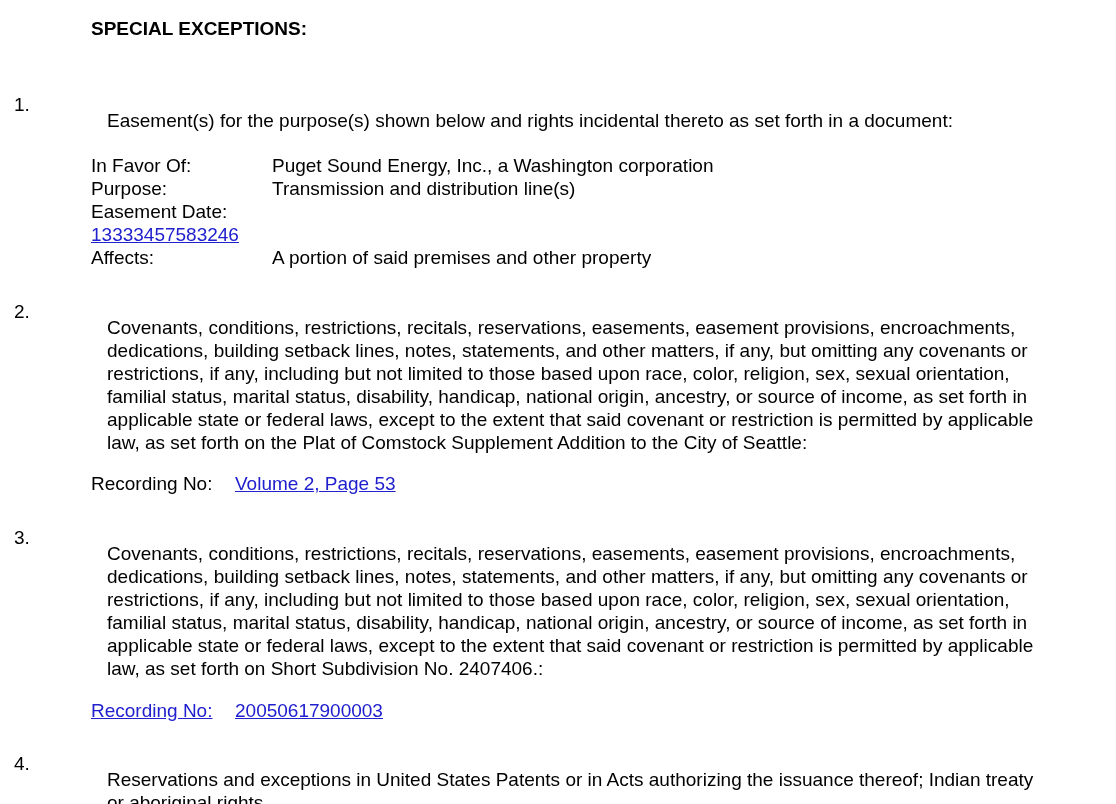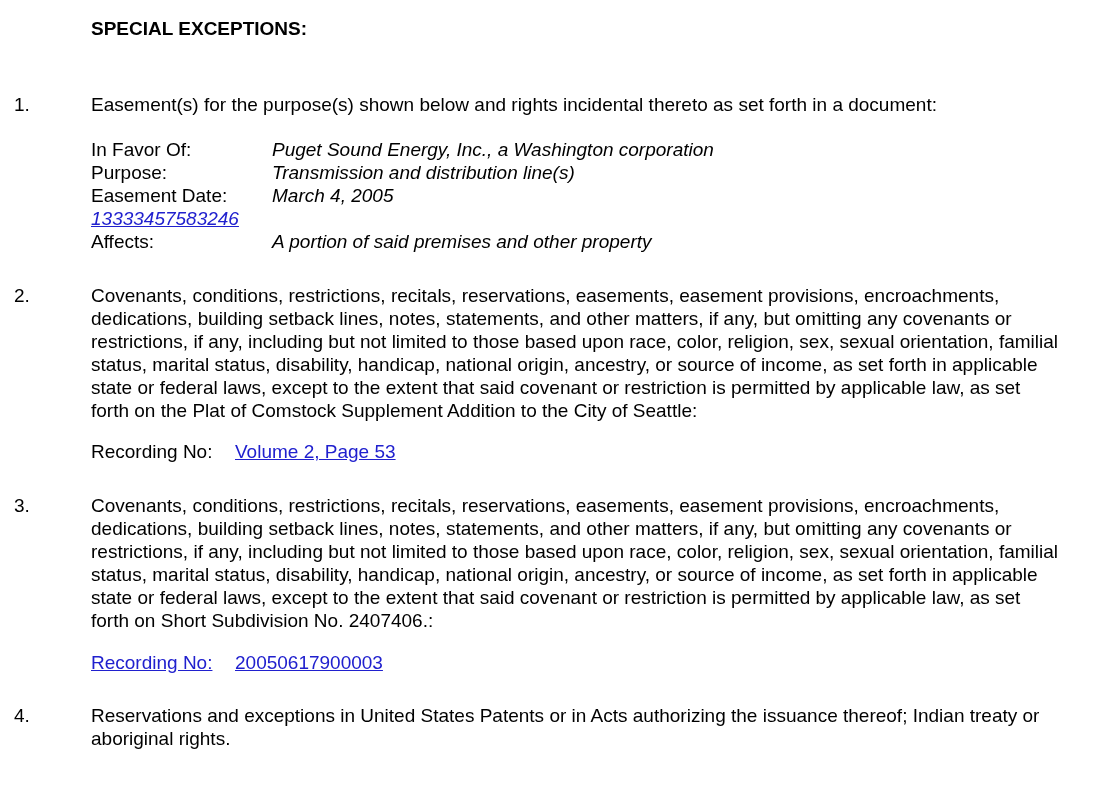--- a/index.html
+++ b/index.html
@@ -30,25 +30,25 @@
     align-items: flex-start;
   }
   .num {
     flex: 0 0 77px;
   }
   .content {
     flex: 1 1 auto;
     min-width: 0;
     max-width: 969px;
   }
-  .para { margin: 0; }
+  .para { margin: 16px; }
   .details { margin-top: 22px; }
   .drow { display: flex; }
   .dlabel { flex: 0 0 181px; }
-  .dvalue { flex: 1 1 auto; font-style: italic; }
+  .dvalue { flex: 1 1 auto; }
   .item-1 { margin-bottom: 31px; }
   .item-2 { margin-bottom: 31px; }
   .item-3 { margin-bottom: 30px; }
   .rec { margin-top: 18px; }
   .rec-3 { margin-top: 19px; }
   .reclabel {
     display: inline-block;
     width: 144px;
   }
   a.link, .link {
@@ -72,21 +72,20 @@
         <div class="drow">
           <span class="dlabel">In Favor Of:</span>
           <span class="dvalue">Puget Sound Energy, Inc., a Washington corporation</span>
         </div>
         <div class="drow">
           <span class="dlabel">Purpose:</span>
           <span class="dvalue">Transmission and distribution line(s)</span>
         </div>
         <div class="drow">
           <span class="dlabel">Easement Date:</span>
-          <span class="dvalue">March 4, 2005</span>
         </div>
         <div class="drow">
           <span class="dvalue"><a class="link" href="#">13333457583246</a></span>
         </div>
         <div class="drow">
           <span class="dlabel">Affects:</span>
           <span class="dvalue">A portion of said premises and other property</span>
         </div>
       </div>
     </div>

